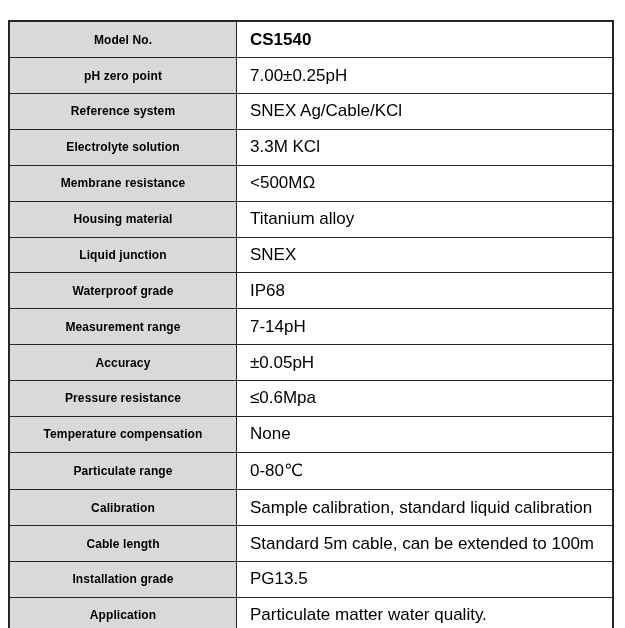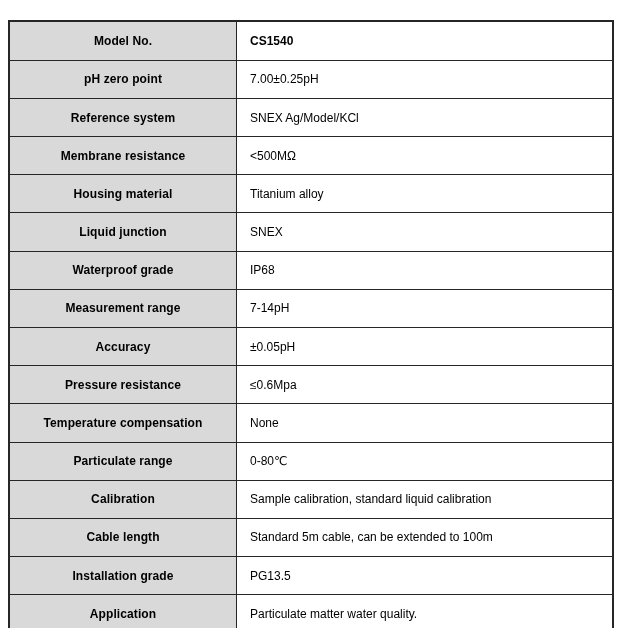--- a/index.html
+++ b/index.html
@@ -39,21 +39,21 @@
     background: #d9d9d9;
     text-align: center;
     font-weight: bold;
     font-size: 12px;
     letter-spacing: 0.1px;
   }
   td.value-cell {
     background: #ffffff;
     text-align: left;
     padding-left: 13px;
-    font-size: 12px;
+    font-size: 17px;
   }
   td.value-cell.bold {
     font-weight: bold;
   }
 </style>
 </head>
 <body>
 
 <div class="page">
   <table class="spec-table">
@@ -63,23 +63,27 @@
     <td class="value-cell bold">CS1540</td>
   </tr>
 
   <tr>
     <td class="label-cell">pH zero point</td>
     <td class="value-cell">7.00±0.25pH</td>
   </tr>
 
   <tr>
     <td class="label-cell">Reference system</td>
-    <td class="value-cell">SNEX Ag/Model/KCl</td>
+    <td class="value-cell">SNEX Ag/Cable/KCl</td>
   </tr>
 
+  <tr>
+    <td class="label-cell">Electrolyte solution</td>
+    <td class="value-cell">3.3M KCl</td>
+  </tr>
 
   <tr>
     <td class="label-cell">Membrane resistance</td>
     <td class="value-cell">&lt;500MΩ</td>
   </tr>
 
   <tr>
     <td class="label-cell">Housing material</td>
     <td class="value-cell">Titanium alloy</td>
   </tr>

